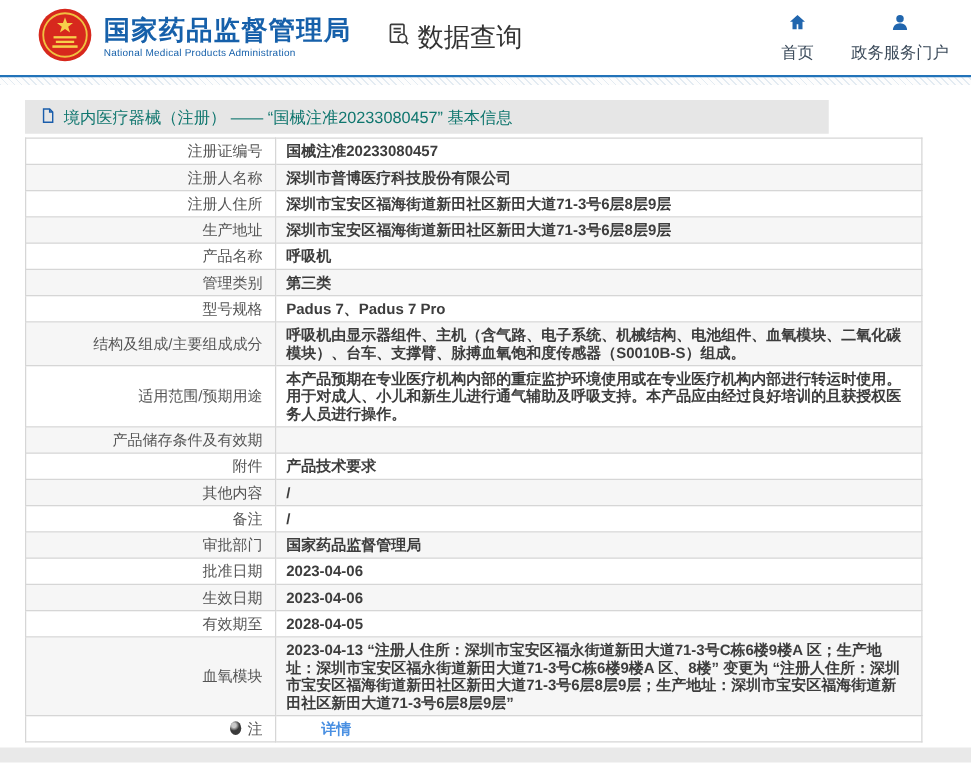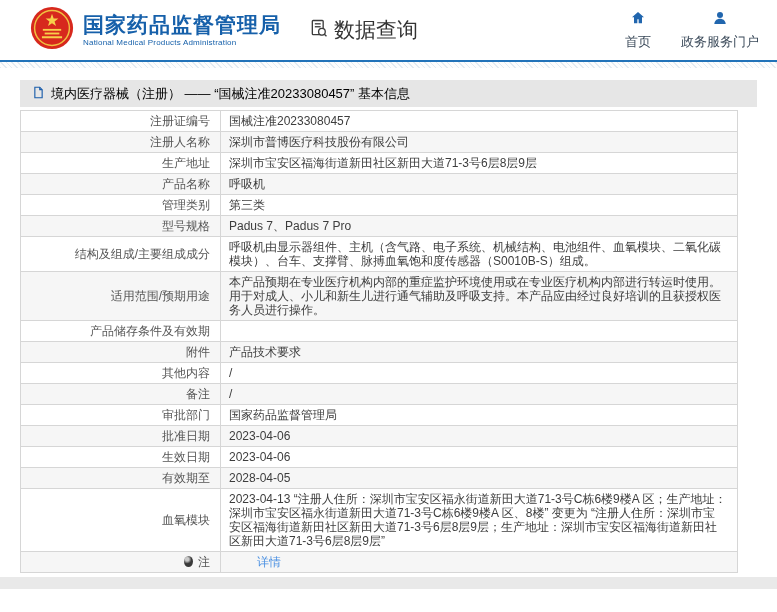--- a/index.html
+++ b/index.html
@@ -16,28 +16,28 @@
     font-size: 21px; color: #333; cursor: pointer; }
   .top-nav { margin-left: auto; margin-right: 18px; display: flex; gap: 30px; }
   .top-nav .nav-item { display: flex; flex-direction: column; align-items: center; gap: 4px;
     font-size: 13px; color: #3b4a5a; text-decoration: none; cursor: pointer; }
   .header-rule { height: 2px; background: #2273b9; }
   .header-hatch { height: 6px;
     background: repeating-linear-gradient(45deg, #e3ebf2 0 1px, #fdfdfd 1px 4px); }
 
   
   .main-wrap { padding: 12px 15px 0 20px; }
-  .breadcrumb { width: 737px; height: 27px; background: #e6e6e6; display: flex;
-    align-items: center; gap: 6px; padding-left: 12px; color: #000000; font-size: 13px; }
+  .breadcrumb { width: 643px; height: 27px; background: #e6e6e6; display: flex;
+    align-items: center; gap: 6px; padding-left: 12px; color: #0f766e; font-size: 13px; }
   .breadcrumb svg { flex: 0 0 auto; }
 
   table.info { width: 718px; margin-top: 3px; border-collapse: collapse;
     background: #fff; table-layout: fixed; }
   table.info th, table.info td { border: 1px solid #d6d6d6; font-size: 12px;
-    line-height: 14px; vertical-align: middle; }
+    line-height: 14px; vertical-align: middle; font-weight: bold; }
   table.info th { width: 200px; text-align: right; font-weight: normal; color: #555;
     padding: 3px 10px 3px 4px; }
   table.info td { color: #3d3d3d; padding: 3px 10px 3px 8px; word-break: break-all; }
   table.info tr:nth-child(even) { background: #f6f6f6; }
   table.info a { color: #4a90e2; text-decoration: none; cursor: pointer; margin-left: 28px; }
   .note-ico { display: inline-block; width: 9px; height: 11px; border-radius: 50%;
     background: radial-gradient(circle at 35% 30%, #c9c9c9 0 18%, #3a3a3a 45%);
     vertical-align: -1px; margin-right: 2px; }
 
   .footer-strip { height: 12px; background: #e9e9e9; margin-top: 4px; }
@@ -114,20 +114,24 @@
     <tbody>
       <tr>
         <th>注册证编号</th>
         <td>国械注准20233080457</td>
       </tr>
       <tr>
         <th>注册人名称</th>
         <td>深圳市普博医疗科技股份有限公司</td>
       </tr>
       <tr>
+        <th>注册人住所</th>
+        <td>深圳市宝安区福海街道新田社区新田大道71-3号6层8层9层</td>
+      </tr>
+      <tr>
         <th>生产地址</th>
         <td>深圳市宝安区福海街道新田社区新田大道71-3号6层8层9层</td>
       </tr>
       <tr>
         <th>产品名称</th>
         <td>呼吸机</td>
       </tr>
       <tr>
         <th>管理类别</th>
         <td>第三类</td>

